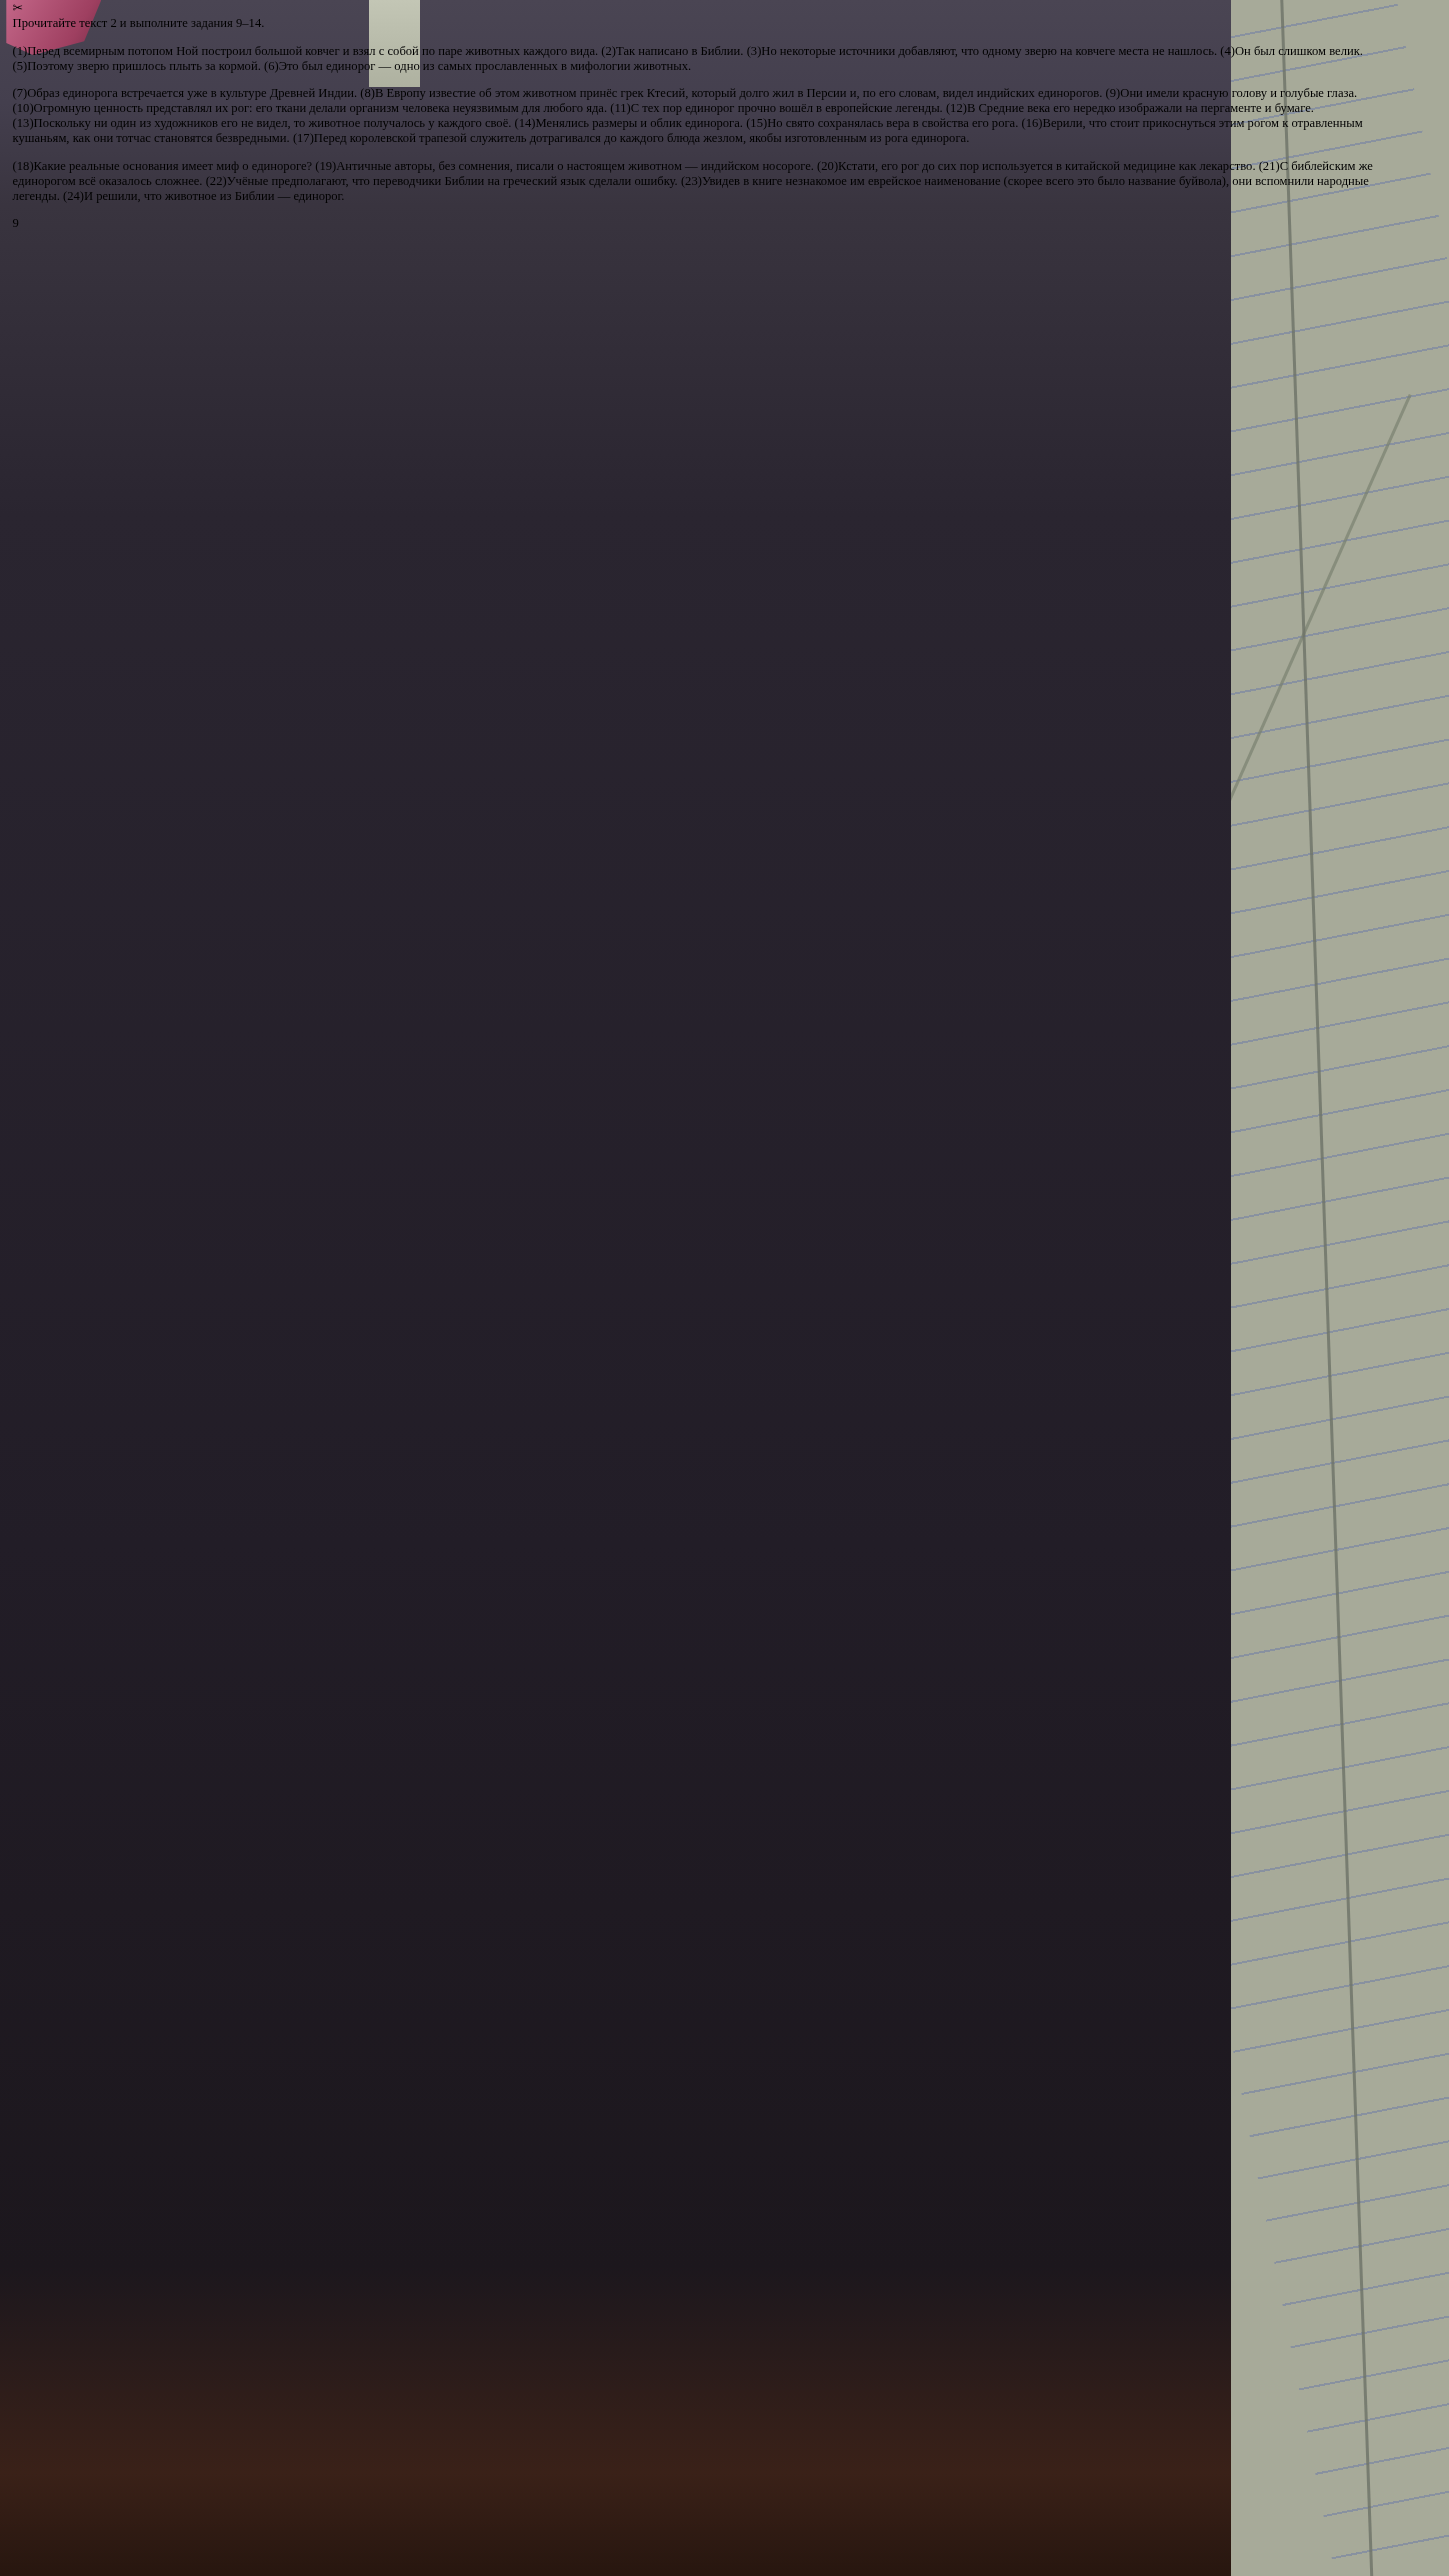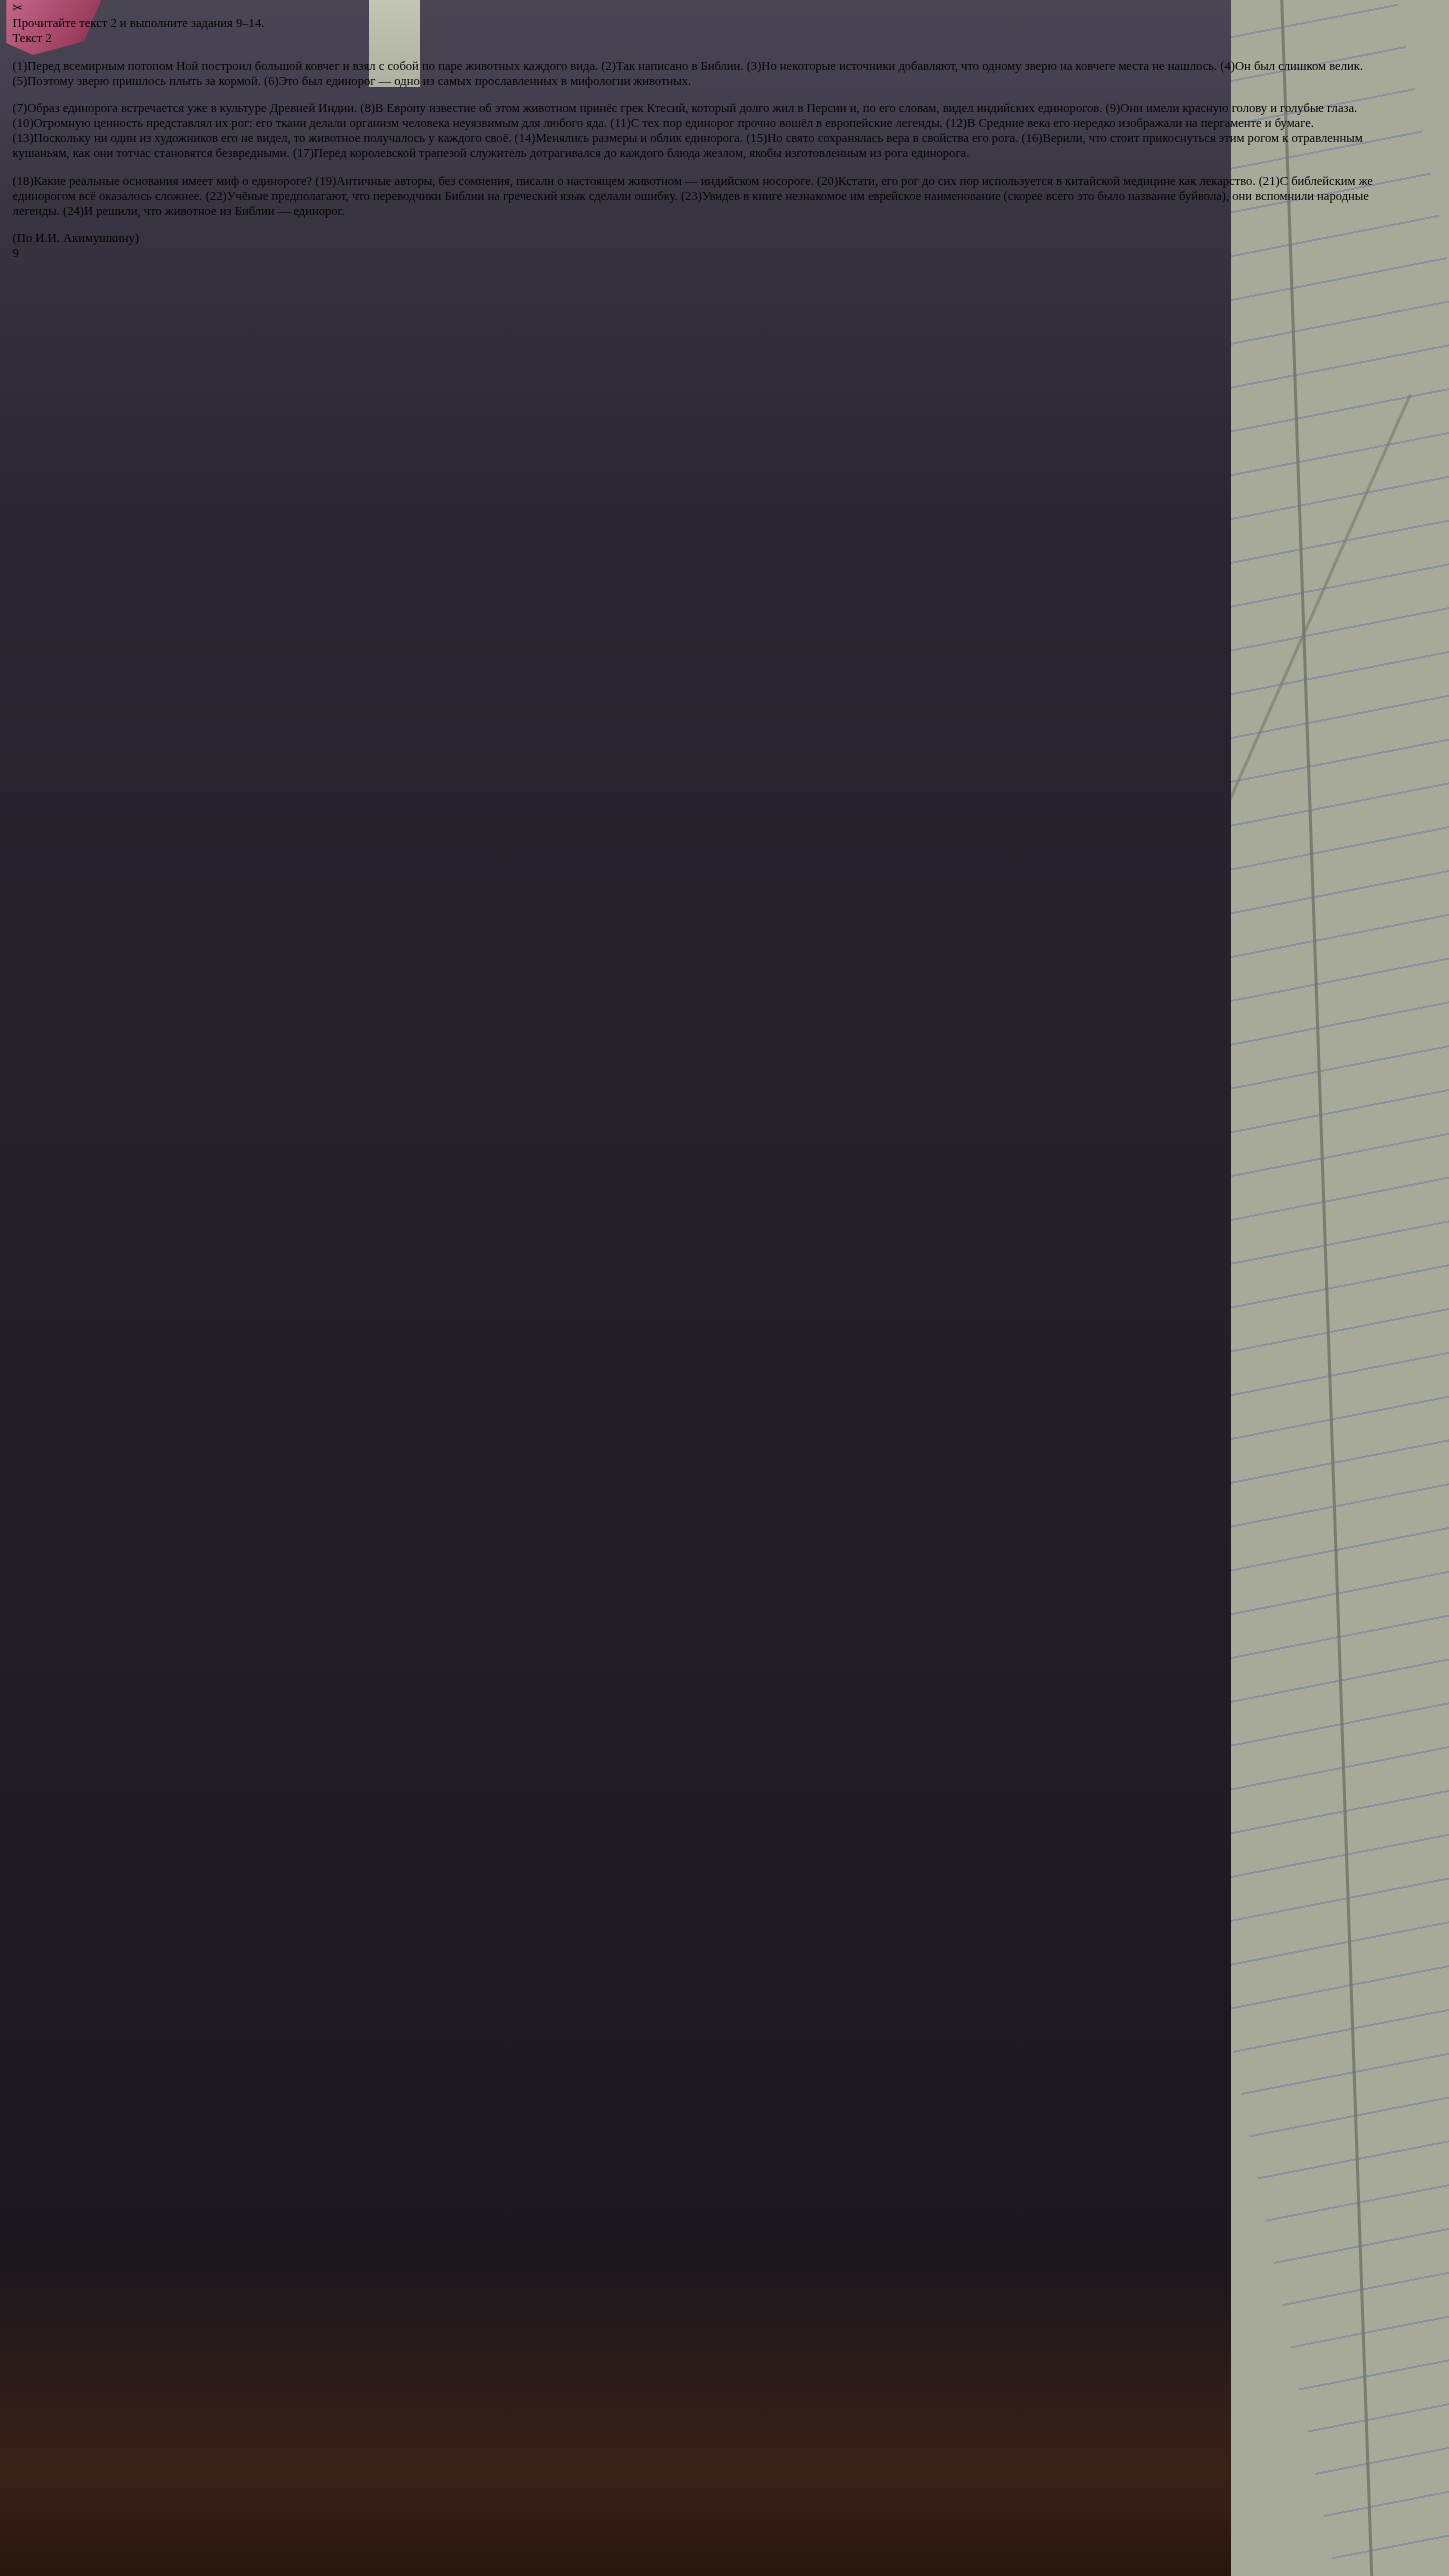--- a/index.html
+++ b/index.html
@@ -160,27 +160,25 @@
     <div class="page-left-shadow"></div>
     <div class="cutline"></div>
     <div class="scissors">✂</div>
 
     <div class="content">
 
       <div class="instruction-box">
         <span class="instruction-text">Прочитайте текст 2 и выполните задания 9–14.</span>
       </div>
 
-      <div class="text-title">Текст 2</div>
 
       <p class="para">(1)Перед всемирным потопом Ной построил большой ковчег и взял с собой по паре животных каждого вида. (2)Так написано в Библии. (3)Но некоторые источники добавляют, что одному зверю на ковчеге места не нашлось. (4)Он был слишком велик. (5)Поэтому зверю пришлось плыть за кормой. (6)Это был единорог — одно из самых прославленных в мифологии животных.</p>
       <p class="para">(7)Образ единорога встречается уже в культуре Древней Индии. (8)В Европу известие об этом животном принёс грек Ктесий, который долго жил в Персии и, по его словам, видел индийских единорогов. (9)Они имели красную голову и голубые глаза. (10)Огромную ценность представлял их рог: его ткани делали организм человека неуязвимым для любого яда. (11)С тех пор единорог прочно вошёл в европейские легенды. (12)В Средние века его нередко изображали на пергаменте и бумаге. (13)Поскольку ни один из художников его не видел, то животное получалось у каждого своё. (14)Менялись размеры и облик единорога. (15)Но свято сохранялась вера в свойства его рога. (16)Верили, что стоит прикоснуться этим рогом к отравленным кушаньям, как они тотчас становятся безвредными. (17)Перед королевской трапезой служитель дотрагивался до каждого блюда жезлом, якобы изготовленным из рога единорога.</p>
       <p class="para">(18)Какие реальные основания имеет миф о единороге? (19)Античные авторы, без сомнения, писали о настоящем животном — индийском носороге. (20)Кстати, его рог до сих пор используется в китайской медицине как лекарство. (21)С библейским же единорогом всё оказалось сложнее. (22)Учёные предполагают, что переводчики Библии на греческий язык сделали ошибку. (23)Увидев в книге незнакомое им еврейское наименование (скорее всего это было название буйвола), они вспомнили народные легенды. (24)И решили, что животное из Библии — единорог.</p>
 
-      <div class="attribution">(По И.И. Акимушкину)</div>
 
       <div class="task">
         <div class="task-circle">
           <span>9</span>
         </div>
       </div>
 
       <div class="answer-block">
         <div class="answer-row">
           <span class="answer-rule"></span>

